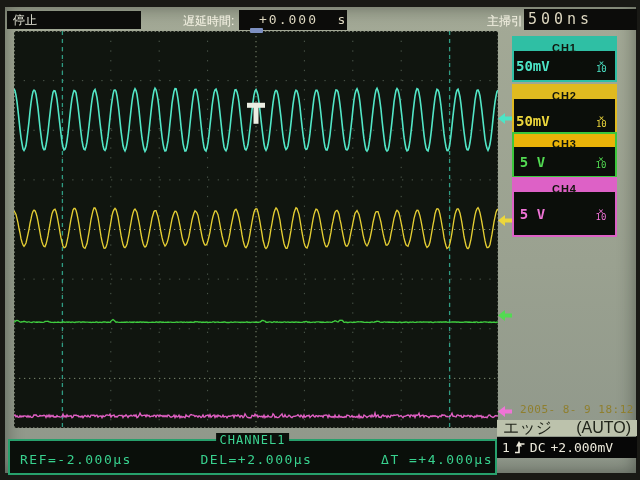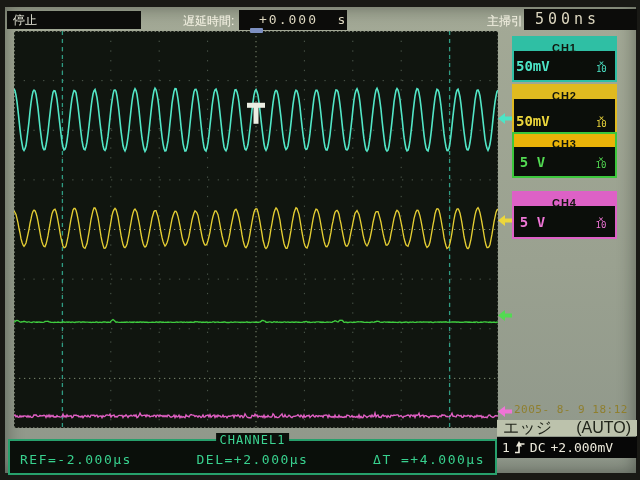--- a/index.html
+++ b/index.html
@@ -11,54 +11,54 @@
 
   
   .stop-box { position:absolute; left:2px; top:4px; width:134px; height:18px; background:#0c0c0a;
               color:#e8e8da; font-size:12px; line-height:18px; padding-left:6px; }
   .bar-label { position:absolute; top:6px; color:#f0eedd; font-size:12px; text-shadow:0 0 1px rgba(255,255,255,.4); }
   .delay-label { left:178px; }
   .sweep-label { left:482px; }
   .val-box { position:absolute; background:#0c0c0a; color:#dcd6bf;
              font-family:"DejaVu Sans Mono", monospace; white-space:pre; }
   .delay-box { left:234px; top:3px; width:108px; height:20px; font-size:13px; letter-spacing:2px; line-height:20px; padding-left:20px; }
-  .sweep-box { left:519px; top:2px; width:113px; height:21px; font-size:15px; letter-spacing:4px; line-height:21px; padding-left:11px; }
+  .sweep-box { left:519px; top:2px; width:113px; height:21px; font-size:15px; letter-spacing:4px; line-height:21px; padding-left:4px; }
   .trig-pos-marker { position:absolute; left:245px; top:21px; width:13px; height:5px; background:#7d90c2; border-radius:1px; z-index:5; }
 
   
   #graticule { position:absolute; left:9px; top:24px; width:484px; height:397px; background:#10150f; }
   #scope-svg { display:block; width:484px; height:397px; }
 
   
   .ch-box { position:absolute; left:507px; width:105px; border:2px solid; background:#0b0e0a; }
   .ch-header { height:13px; text-align:center; }
   .ch-label { font-size:11px; font-weight:bold; color:#10150c; line-height:13px; letter-spacing:1px;text-align:right; }
   .ch-body { display:flex; align-items:center; height:calc(100% - 13px); padding:0 6px 0 2px;gap:44px; }
   .ch-scale { flex:1; text-align:center; font-family:"DejaVu Sans Mono", monospace; font-size:14px; font-weight:bold; }
   .ch-probe { width:16px; text-align:center; font-size:9px; line-height:6px; font-family:"DejaVu Sans Mono", monospace; }
 
   .ground-arrow { position:absolute; left:493px; width:15px; height:11px; z-index:4; }
 
   
   .date-line { position:absolute; left:509px; top:396px; width:126px; color:#8f7f2e; font-size:11px;
-               font-family:"DejaVu Sans Mono", monospace; letter-spacing:0.5px; }
+               font-family:"DejaVu Sans Mono", monospace; letter-spacing:0.5px;text-align:center; }
   .edge-box { position:absolute; left:492px; top:413px; width:140px; height:16px; background:#bcc2ac;
               color:#20241a; font-size:16px; display:flex; justify-content:space-between; align-items:center;
               padding:0 6px; }
   .trig-box { position:absolute; left:492px; top:430px; width:140px; height:21px; background:#070707;
               color:#edeadc; font-family:"DejaVu Sans Mono", monospace; font-size:13px;
               display:flex; align-items:center; gap:5px; padding:0 5px; }
 
   
   .meas-box { position:absolute; left:3px; top:432px; width:489px; height:36px; background:#0a0f0a;
               border:2px solid #27a06c; }
   .meas-title { position:absolute; top:-8px; left:50%; transform:translateX(-50%); background:#0a0f0a;
                 padding:0 4px; color:#3cd492; font-size:12px; font-family:"DejaVu Sans Mono", monospace;
                 letter-spacing:1px; }
-  .meas-row { display:flex; justify-content:space-between; padding:11px 10px 0 10px; }
+  .meas-row { display:flex; justify-content:space-between; padding:11px 2px 0 10px; }
   .meas-row span { color:#38d18e; font-size:13px; font-family:"DejaVu Sans Mono", monospace; letter-spacing:1.5px; }
 </style>
 </head>
 <body>
 
 <div id="scope">
   <div id="screen">
 
     <div class="stop-box">
       <span>停止</span>
@@ -127,21 +127,21 @@
   <div class="ch-box" style="top: 125px; height: 46px; border-color: rgb(60, 199, 60);">
     <div class="ch-header" style="background: #eab308;">
       <span class="ch-label">CH3</span>
     </div>
     <div class="ch-body">
       <span class="ch-scale" style="color: rgb(82, 218, 82);">5 V</span>
       <span class="ch-probe" style="color: rgb(82, 218, 82);"><span>×</span><br><span>10</span></span>
     </div>
   </div>
 
-  <div class="ch-box" style="top: 184px; height: 48px; border-color: rgb(221, 97, 198);">
+  <div class="ch-box" style="top: 170px; height: 60px; border-color: rgb(221, 97, 198);">
     <div class="ch-header" style="background: rgb(221, 97, 198);">
       <span class="ch-label">CH4</span>
     </div>
     <div class="ch-body">
       <span class="ch-scale" style="color: rgb(239, 116, 214);">5 V</span>
       <span class="ch-probe" style="color: rgb(239, 116, 214);"><span>×</span><br><span>10</span></span>
     </div>
   </div>
 </div>
 

